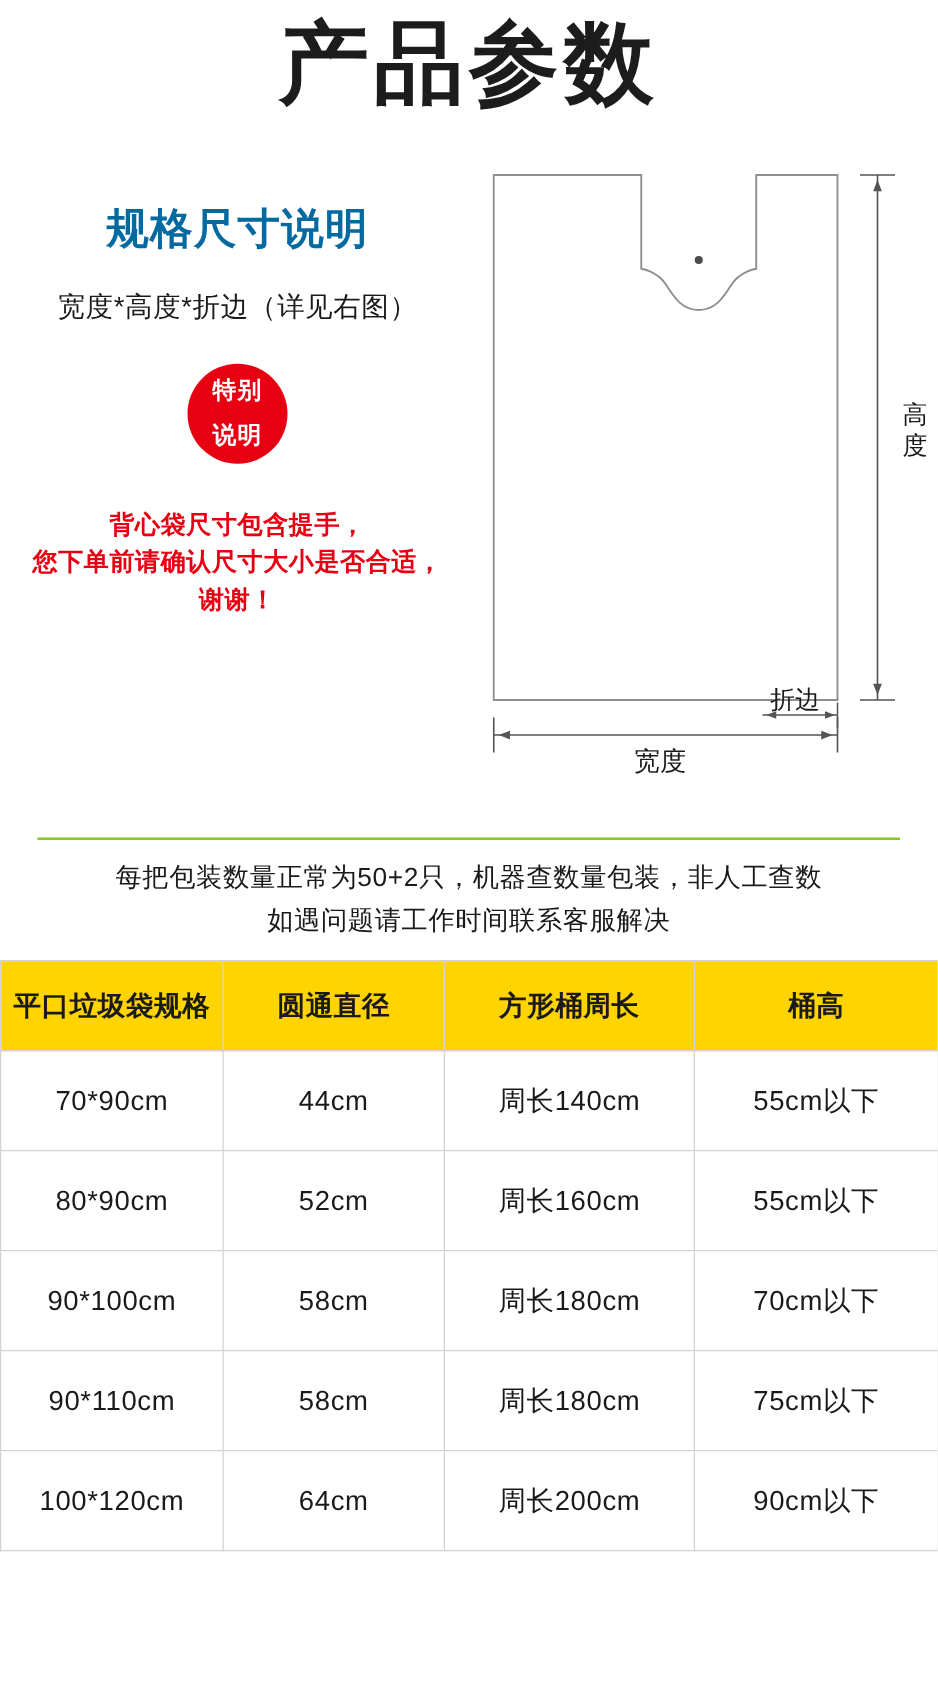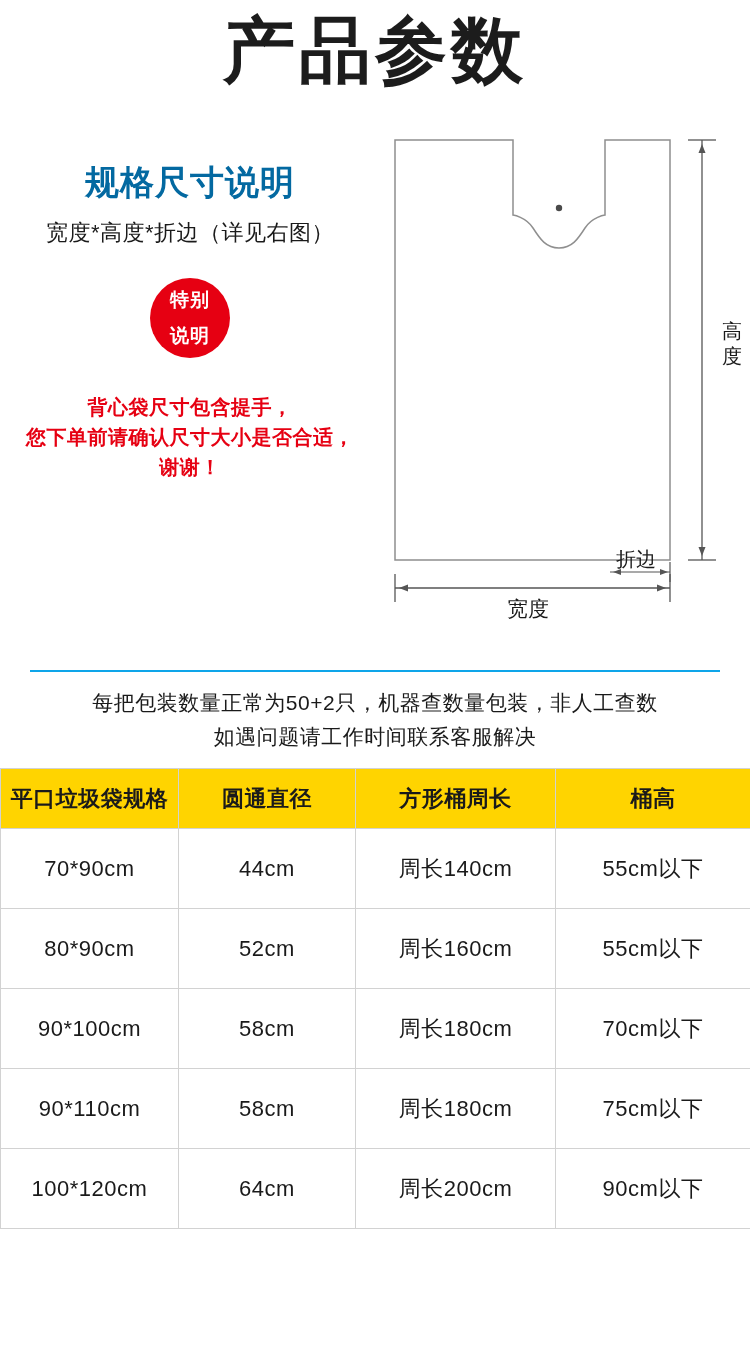--- a/index.html
+++ b/index.html
@@ -45,21 +45,21 @@
   }
   .spec-heading {
     font-size: 34px;
     font-weight: bold;
     letter-spacing: 1px;
     color: #0369a1;
     font-family: "DejaVu Sans", "Liberation Sans", sans-serif;
   }
   .spec-sub {
     font-size: 22px;
-    margin-top: 12px;
+    margin-top: 25px;
     color: #1a1a1a;
     letter-spacing: 0.5px;
   }
 
   .stamp-wrap {
     margin-top: 30px;
     display: flex;
     justify-content: center;
   }
   .stamp {
@@ -94,21 +94,21 @@
     left: 370px;
     top: -40px;
     width: 380px;
     height: 500px;
   }
 
   
   .note-block {
     margin: 10px 30px 0 30px;
     padding-top: 14px;
-    border-top: 2px solid #0ea5e9;
+    border-top: 2px solid #84cc16;
     text-align: center;
   }
   .note-line {
     font-size: 21px;
     line-height: 34px;
     color: #1a1a1a;
     letter-spacing: 0.5px;
   }
 
   
@@ -123,21 +123,21 @@
     text-align: center;
     font-size: 22px;
     color: #1a1a1a;
     height: 80px;
     font-weight: normal;
     letter-spacing: 0.5px;
   }
   .spec-table th {
     background: #ffd400;
     font-weight: bold;
-    height: 60px;
+    height: 72px;
     font-size: 22px;
   }
   .spec-table col.c1 { width: 178px; }
   .spec-table col.c2 { width: 177px; }
   .spec-table col.c3 { width: 200px; }
   .spec-table col.c4 { width: 195px; }
 </style>
 </head>
 <body>
 

